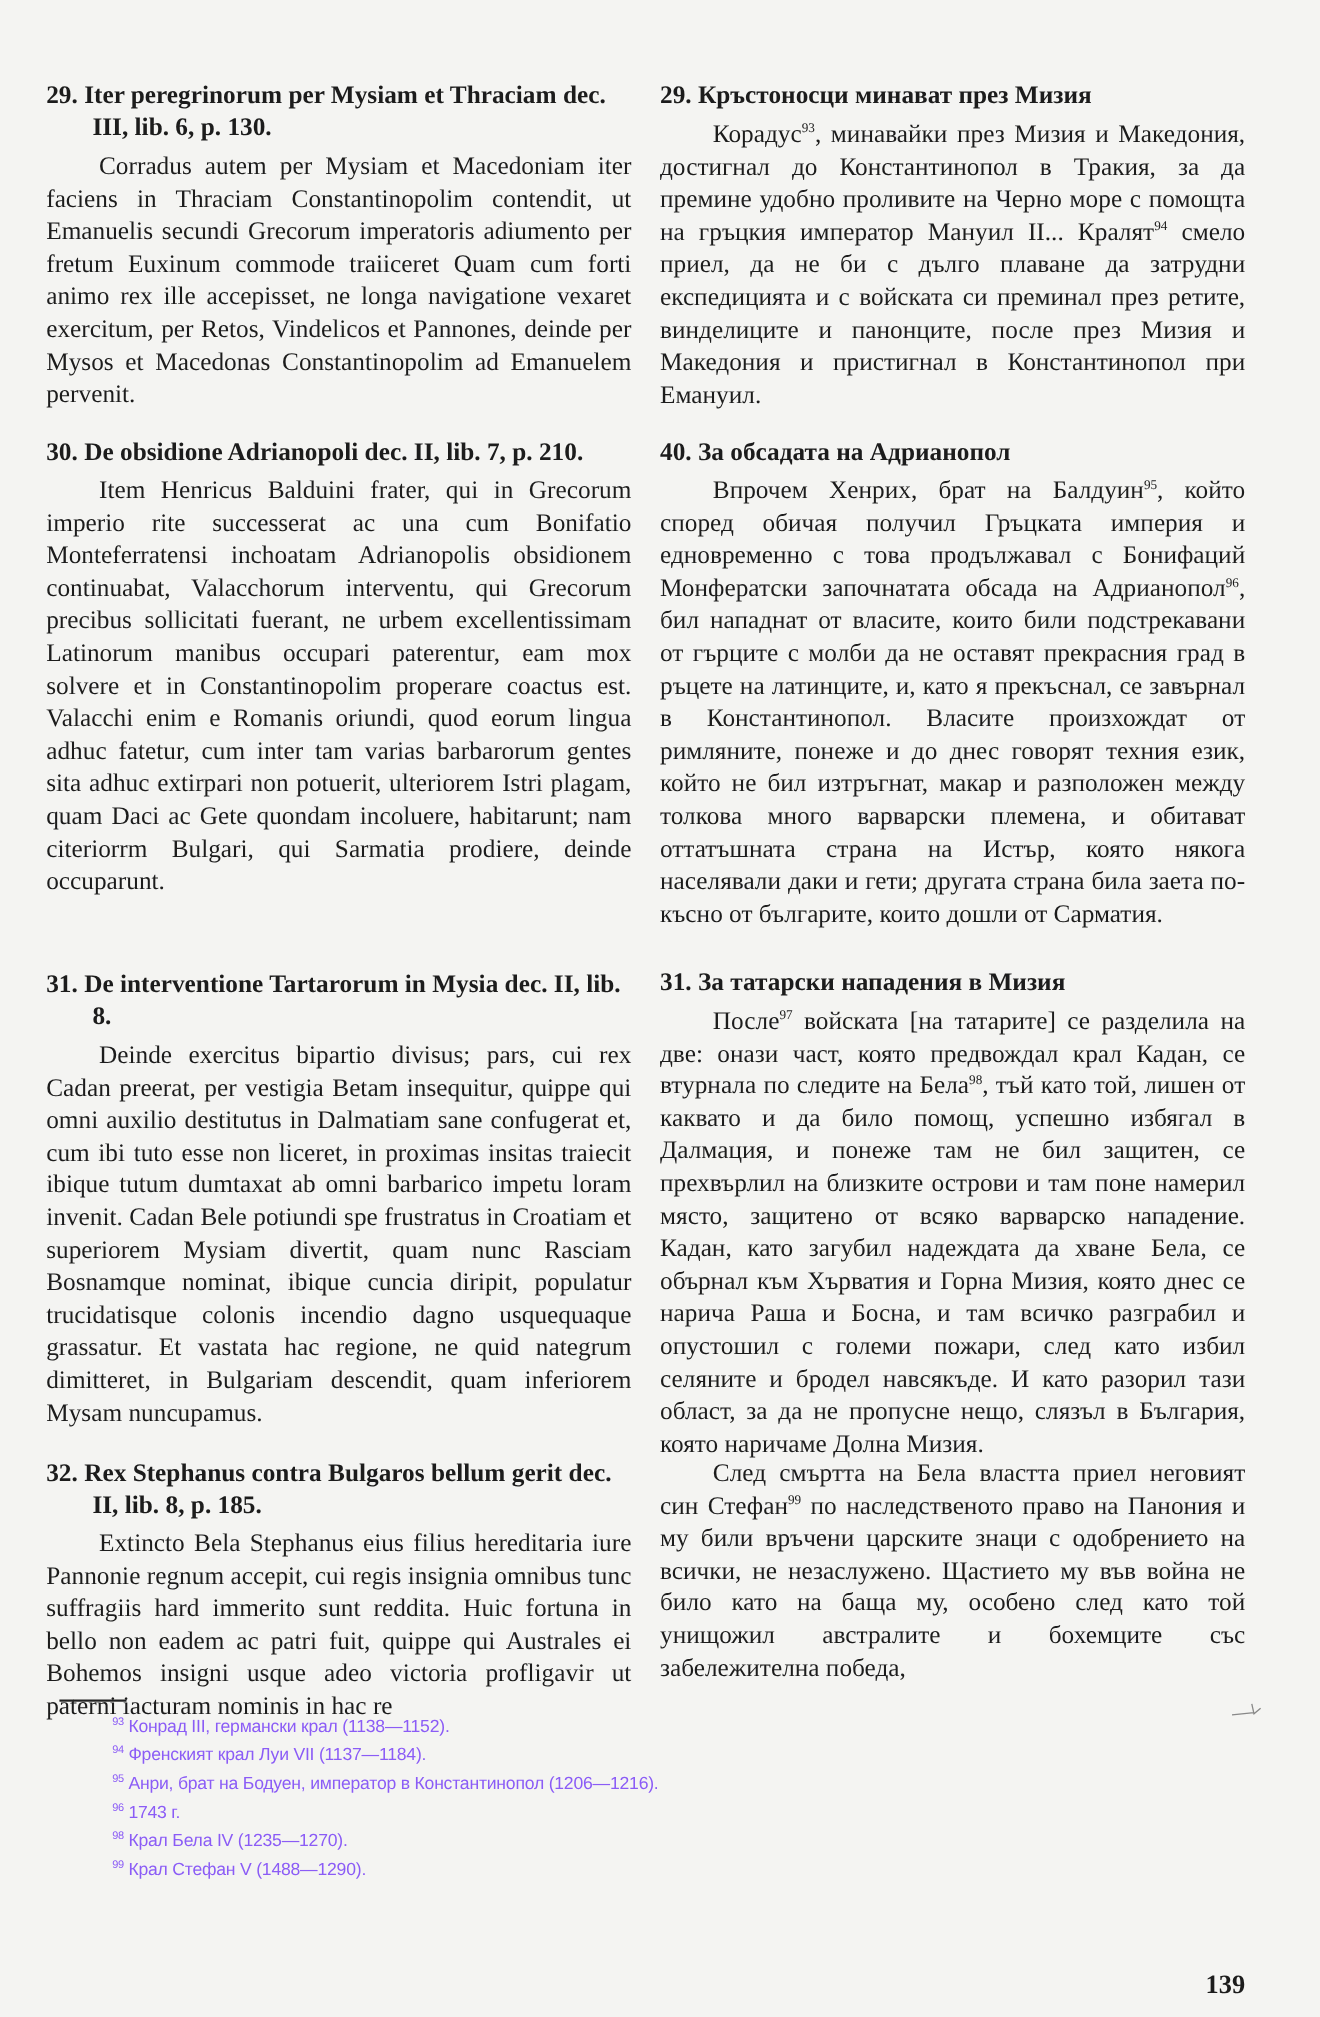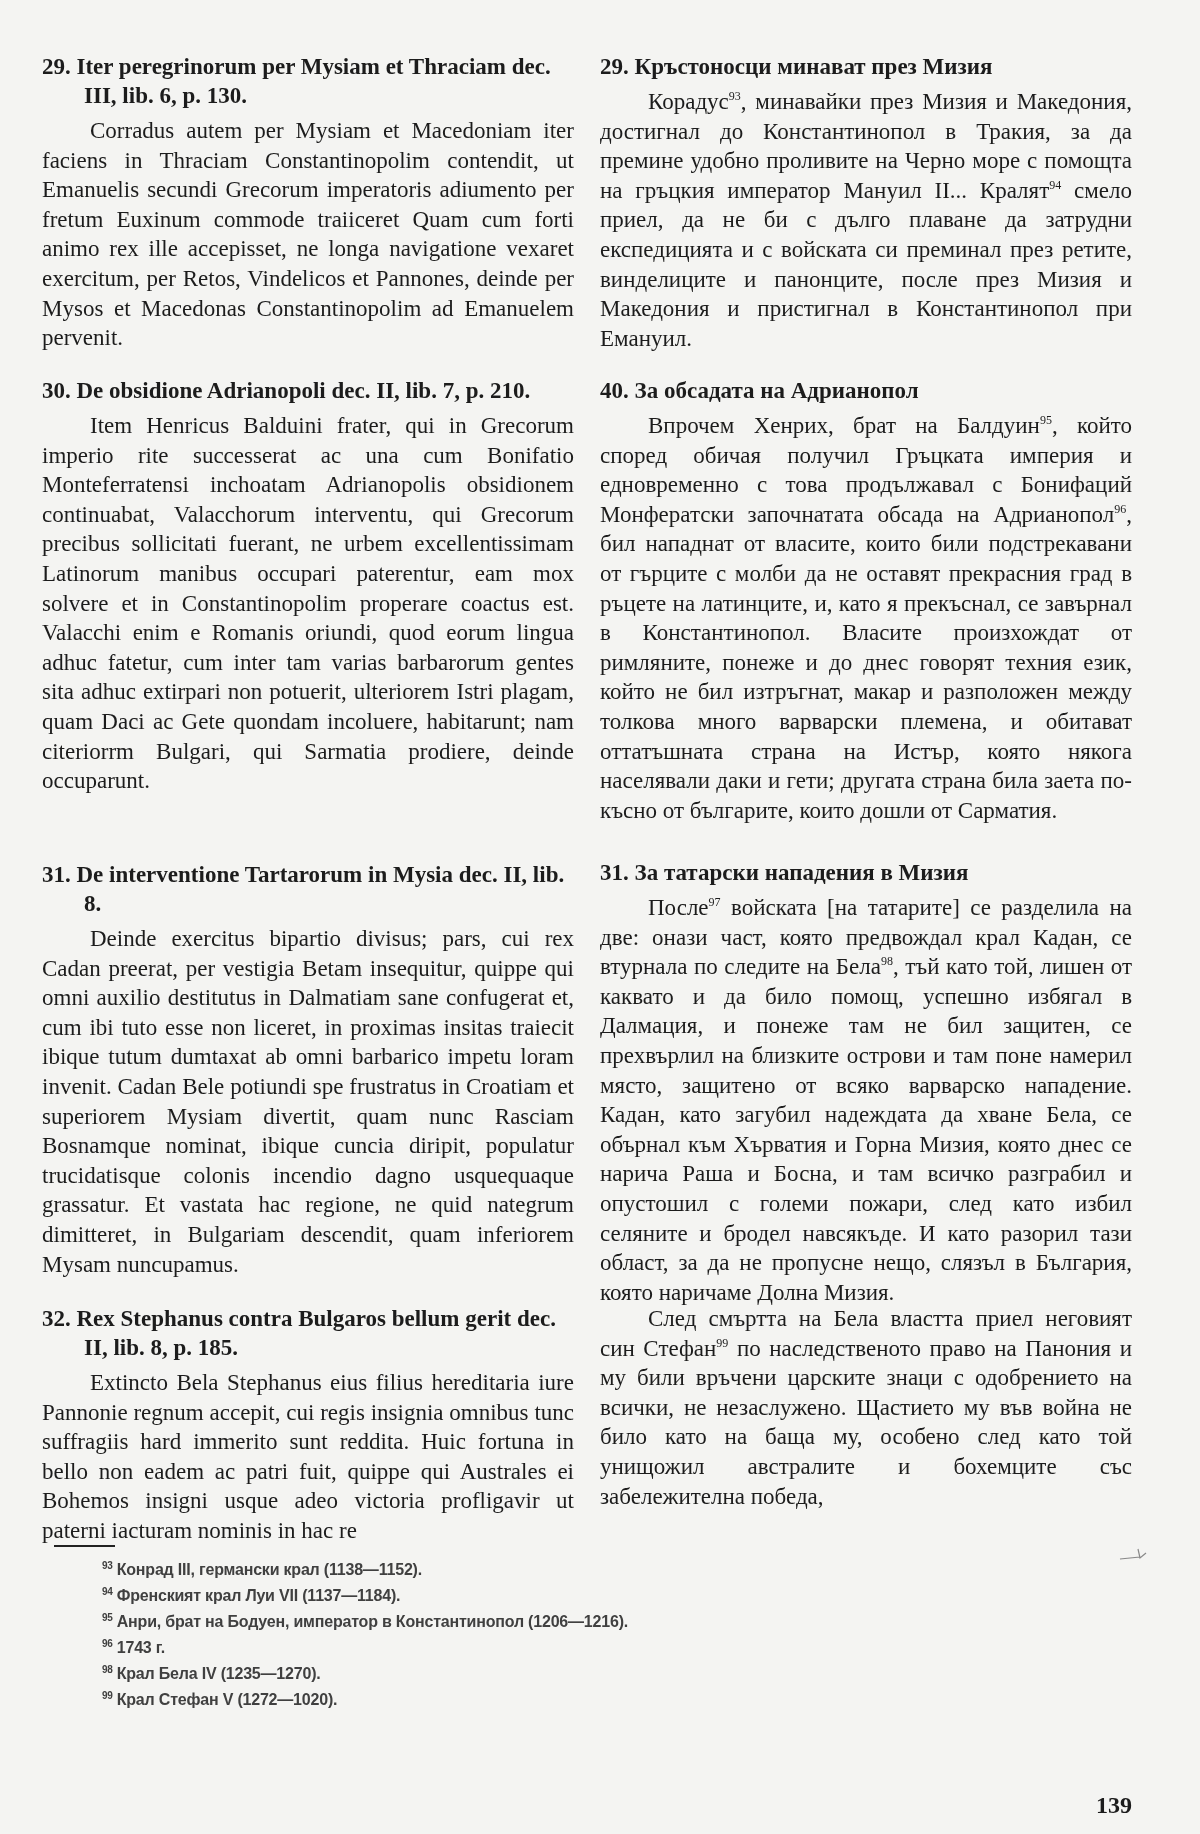--- a/index.html
+++ b/index.html
@@ -13,21 +13,21 @@
     }
     .page {
       position: absolute; left: 0; top: 0; width: 1200px; height: 1834px;
     }
     .col {
       position: absolute; top: 0;
     }
     .col-left { left: 42px; width: 532px; }
     .col-right { left: 600px; width: 532px; }
 
-    .section { position: absolute; left: 0; width: 100%; }
+    .section { position: absolute; left: 0; width: 100%; margin-top: 20px; }
     .heading {
       font-weight: bold;
       font-size: 23px;
       line-height: 29px;
       padding-left: 42px;
       text-indent: -42px;
       margin: 0 0 6px 0;
       text-align: left;
     }
     .col-right .heading { padding-left: 0; text-indent: 0; }
@@ -47,22 +47,22 @@
     .fn-rule {
       width: 61px; height: 2px; background: #222; margin: 0 0 8px 12px;
     }
     .fn-item {
       font-family: "Liberation Sans Narrow", "Liberation Sans", sans-serif;
       font-size: 16px;
       line-height: 21.6px;
       padding-left: 0;
       text-indent: 60px;
       letter-spacing: -0.2px;
-      font-weight: bold;
-      color: #404040;
+      font-weight: normal;
+      color: #8b5cf6;
     }
     .fn-item .fn-mark { font-size: 10px; vertical-align: super; margin-right: 4px; }
 
     .page-number {
       position: absolute; left: 1096px; top: 1792px;
       font-size: 24px; font-weight: bold;
     }
     .pencil-mark {
       position: absolute; left: 1118px; top: 1545px; width: 30px; height: 20px;
     }
@@ -109,21 +109,21 @@
     </div>
   </div>
 
   <div class="footnotes">
     <div class="fn-rule"></div>
     <div class="fn-item"><span class="fn-mark">93</span><span>Конрад III, германски крал (1138—1152).</span></div>
     <div class="fn-item"><span class="fn-mark">94</span><span>Френският крал Луи VII (1137—1184).</span></div>
     <div class="fn-item"><span class="fn-mark">95</span><span>Анри, брат на Бодуен, император в Константинопол (1206—1216).</span></div>
     <div class="fn-item"><span class="fn-mark">96</span><span>1743 г.</span></div>
     <div class="fn-item"><span class="fn-mark">98</span><span>Крал Бела IV (1235—1270).</span></div>
-    <div class="fn-item"><span class="fn-mark">99</span><span>Крал Стефан V (1272—1020).</span></div>
+    <div class="fn-item"><span class="fn-mark">99</span><span>Крал Стефан V (1488—1290).</span></div>
   </div>
 
   <svg class="pencil-mark" viewBox="0 0 30 20">
     <path d="M2 14 L22 12 M20 4 L22 13 L28 8" stroke="#888" stroke-width="1.2" fill="none"></path>
   </svg>
 
   <div class="page-number">139</div>
 </div>
 
 </body></html>

